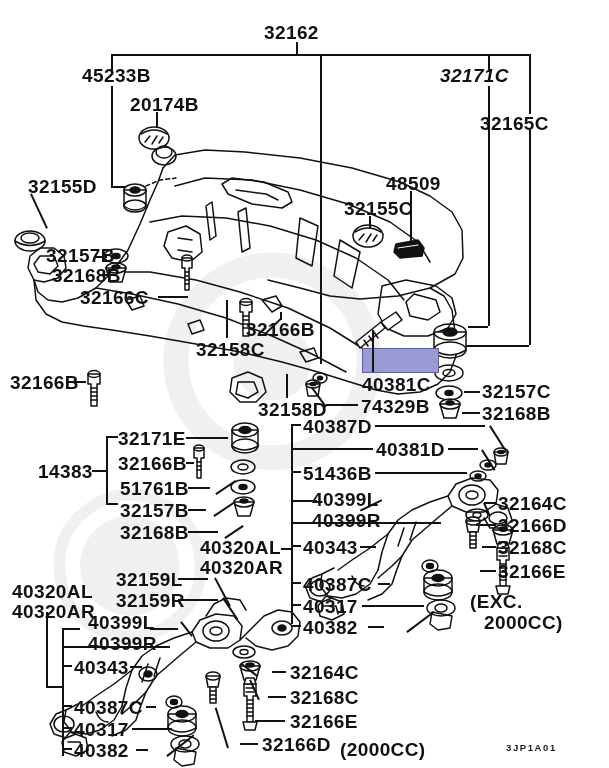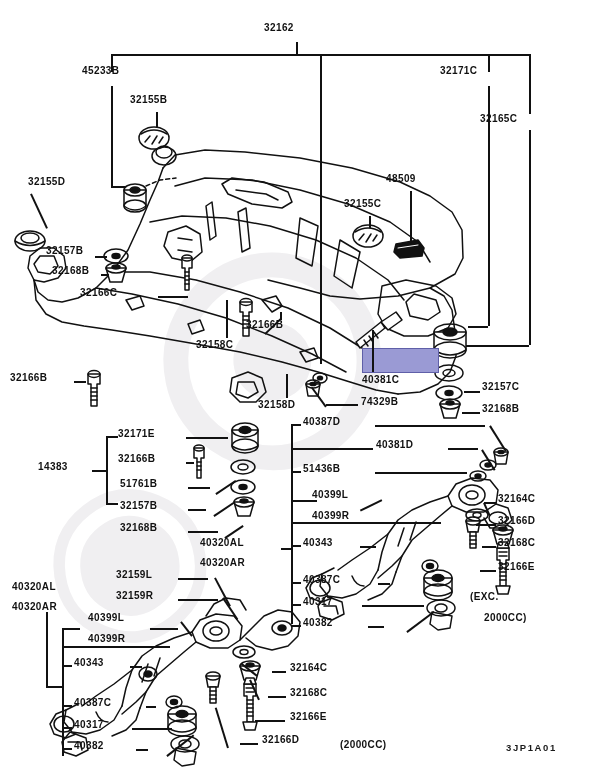--- a/index.html
+++ b/index.html
@@ -20,21 +20,21 @@
     font-weight:700;
     pointer-events:none;
     user-select:none;
     font-family:"Liberation Serif","DejaVu Serif",serif;
   }
   .wm1{left:150px;top:230px;font-size:250px;transform:rotate(-12deg);letter-spacing:-18px;}
   .wm2{left:40px;top:430px;font-size:200px;transform:rotate(-8deg);}
   
   .lbl{
     position:absolute;
-    font-size:10px;
+    font-size:19px;
     font-weight:700;
     color:#111111;
     letter-spacing:0.4px;
     white-space:nowrap;
     line-height:1;
   }
   .code{
     position:absolute;
     font-size:9.5px;
     font-weight:700;
@@ -393,30 +393,30 @@
   <div class="ln h" style="left:111px;top:54px;width:418px;"></div>
 
   <div class="ln v" style="left:111px;top:54px;height:18px;"></div>
   <div class="lbl" style="left:82px;top:66px;">45233B</div>
   <div class="ln v" style="left:111px;top:86px;height:100px;"></div>
   <div class="ln h" style="left:111px;top:186px;width:14px;"></div>
 
   <div class="ln v" style="left:320px;top:54px;height:310px;"></div>
 
   <div class="ln v" style="left:488px;top:54px;height:18px;"></div>
-  <div class="lbl" style="left:440px;top:66px;">32171C</div>
+  <div class="lbl" style="left:440px;top:66px;font-style:italic;">32171C</div>
   <div class="ln v" style="left:488px;top:86px;height:240px;"></div>
   <div class="ln h" style="left:468px;top:326px;width:20px;"></div>
 
   <div class="ln v" style="left:529px;top:54px;height:60px;"></div>
   <div class="lbl" style="left:480px;top:114px;">32165C</div>
   <div class="ln v" style="left:529px;top:130px;height:215px;"></div>
   <div class="ln h" style="left:466px;top:345px;width:63px;"></div>
 
-  <div class="lbl" style="left:130px;top:95px;">32155B</div>
+  <div class="lbl" style="left:130px;top:95px;">20174B</div>
   <div class="ln v" style="left:156px;top:112px;height:16px;"></div>
 
   <div class="lbl" style="left:28px;top:177px;">32155D</div>
   <div class="ln" style="left:30px;top:194px;width:1.6px;height:38px;transform:rotate(-25deg);transform-origin:top center;"></div>
 
   <div class="lbl" style="left:46px;top:246px;">32157B</div>
   <div class="ln h" style="left:95px;top:256px;width:12px;"></div>
 
   <div class="lbl" style="left:52px;top:266px;">32168B</div>
   <div class="ln h" style="left:101px;top:274px;width:8px;"></div>

